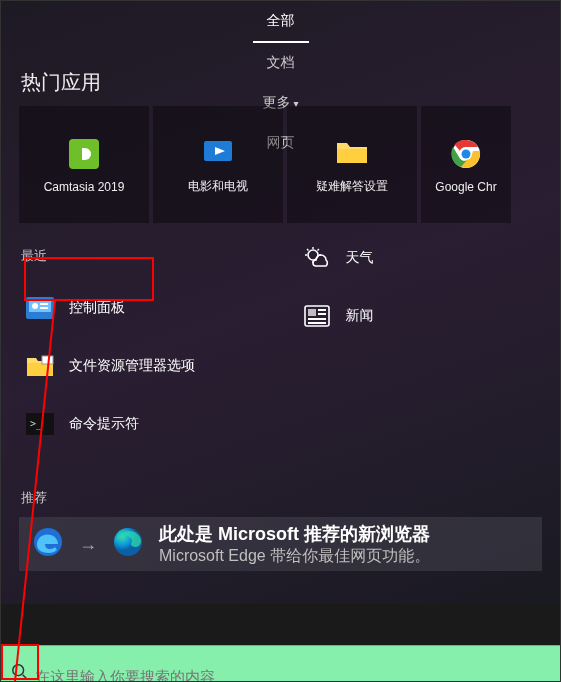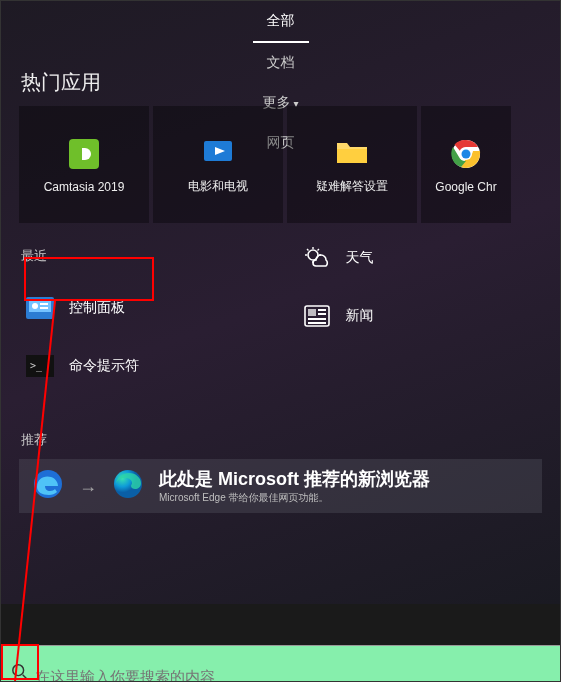--- a/index.html
+++ b/index.html
@@ -31,21 +31,21 @@
   height: 58px; padding: 0 6px; cursor: pointer;
 }
 .list-item .ico { width: 30px; height: 26px; display: flex; align-items: center; justify-content: center; }
 .list-item .lbl { font-size: 14px; color: #fff; }
 .recommend {
   margin: 0 18px; height: 54px; position: relative; top: -4px;
   background: rgba(90,90,100,0.35);
   display: flex; align-items: center; gap: 14px; padding: 0 12px; cursor: pointer;
 }
 .recommend .title { font-size: 18px; font-weight: 600; }
-.recommend .sub { font-size: 10px; color: #bfbfbf; }
+.recommend .sub { font-size: 16px; color: #bfbfbf; }
 .search-row {
   height: 40px; background: #86efac; color: #000;
   display: flex; align-items: flex-end; padding: 0 10px; gap: 6px;
   border-top: 1px solid #999;
   margin-top: 41px;
 }
 .search-row input {
   flex: 1; border: none; outline: none; font-size: 15px; background: transparent; color: #000;
 }
 .taskbar {
@@ -124,20 +124,30 @@
               <rect width="28" height="22" rx="2" fill="#2b7cd3"></rect>
               <rect x="3" y="3" width="22" height="12" fill="#74c2ff"></rect>
               <circle cx="9" cy="9" r="3" fill="#fff"></circle>
               <rect x="14" y="6" width="8" height="2" fill="#fff"></rect>
               <rect x="14" y="10" width="8" height="2" fill="#fff"></rect>
             </svg>
         </div>
         <div class="lbl">控制面板</div>
       </div>
 
+      <div class="list-item">
+        <div class="ico">
+          <svg width="28" height="24">
+              <path d="M1 4h9l2 3h15v15H1z" fill="#ffd96a"></path>
+              <rect x="1" y="9" width="26" height="13" fill="#ffcf3f"></rect>
+              <rect x="16" y="2" width="11" height="8" fill="#fff" stroke="#999"></rect>
+            </svg>
+        </div>
+        <div class="lbl">文件资源管理器选项</div>
+      </div>
 
       <div class="list-item">
         <div class="ico">
           <svg width="28" height="22">
               <rect width="28" height="22" fill="#111"></rect>
               <text x="4" y="14" fill="#ccc" font-size="10" font-family="monospace">&gt;_</text>
             </svg>
         </div>
         <div class="lbl">命令提示符</div>
       </div>

